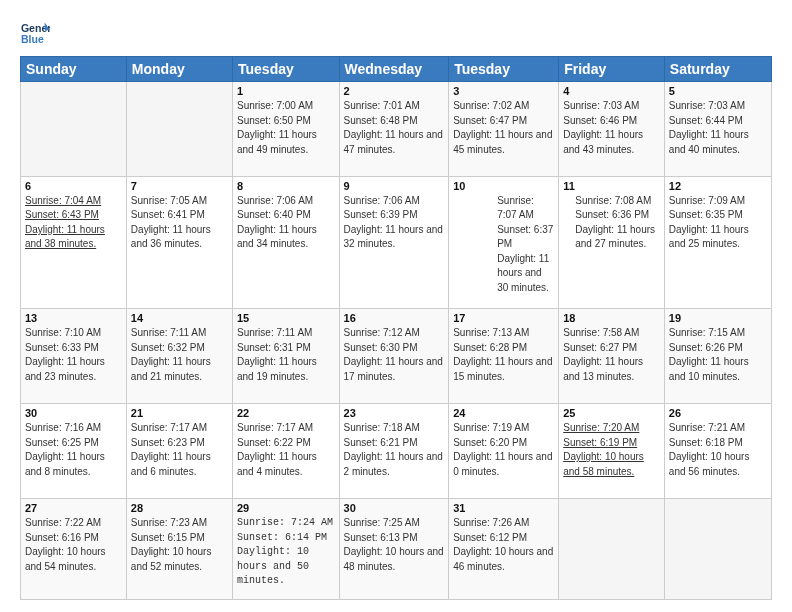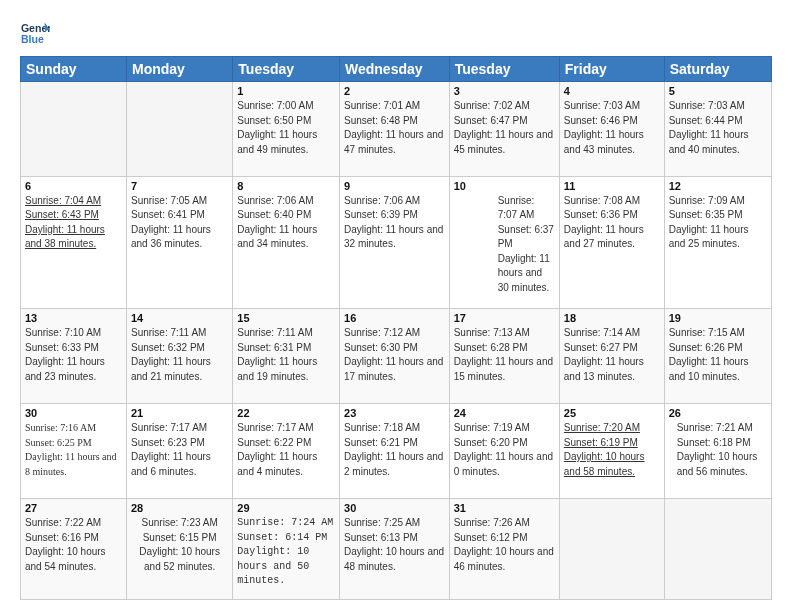--- a/index.html
+++ b/index.html
@@ -187,21 +187,21 @@
 Daylight: 11 hours and 32 minutes.</div>
           </td>
           <td>
             <div class="day-number">10</div>
             <div class="day-info" style="white-space: pre-line; margin-left: 44px;">Sunrise: 7:07 AM
 Sunset: 6:37 PM
 Daylight: 11 hours and 30 minutes.</div>
           </td>
           <td>
             <div class="day-number">11</div>
-            <div class="day-info" style="white-space: pre-line;">Sunrise: 7:08 AM
+            <div class="day-info" style="white-space: pre-line; margin-left: 12px;">Sunrise: 7:08 AM
 Sunset: 6:36 PM
 Daylight: 11 hours and 27 minutes.</div>
           </td>
           <td>
             <div class="day-number">12</div>
             <div class="day-info" style="white-space: pre-line;">Sunrise: 7:09 AM
 Sunset: 6:35 PM
 Daylight: 11 hours and 25 minutes.</div>
           </td>
         </tr>
@@ -231,35 +231,35 @@
 Daylight: 11 hours and 17 minutes.</div>
           </td>
           <td>
             <div class="day-number">17</div>
             <div class="day-info" style="white-space: pre-line;">Sunrise: 7:13 AM
 Sunset: 6:28 PM
 Daylight: 11 hours and 15 minutes.</div>
           </td>
           <td>
             <div class="day-number">18</div>
-            <div class="day-info" style="white-space: pre-line;">Sunrise: 7:14 AM
+            <div class="day-info" style="white-space: pre-line;">Sunrise: 7:58 AM
 Sunset: 6:27 PM
 Daylight: 11 hours and 13 minutes.</div>
           </td>
           <td>
             <div class="day-number">19</div>
             <div class="day-info" style="white-space: pre-line;">Sunrise: 7:15 AM
 Sunset: 6:26 PM
 Daylight: 11 hours and 10 minutes.</div>
           </td>
         </tr>
         <tr>
           <td>
             <div class="day-number">30</div>
-            <div class="day-info" style="white-space: pre-line; font-family: Liberation Serif, serif;">Sunrise: 7:16 AM
+            <div class="day-info" style="white-space: pre-line;">Sunrise: 7:16 AM
 Sunset: 6:25 PM
 Daylight: 11 hours and 8 minutes.</div>
           </td>
           <td>
             <div class="day-number">21</div>
             <div class="day-info" style="white-space: pre-line;">Sunrise: 7:17 AM
 Sunset: 6:23 PM
 Daylight: 11 hours and 6 minutes.</div>
           </td>
           <td>
@@ -281,35 +281,35 @@
 Daylight: 11 hours and 0 minutes.</div>
           </td>
           <td>
             <div class="day-number">25</div>
             <div class="day-info" style="white-space: pre-line; text-decoration: underline;">Sunrise: 7:20 AM
 Sunset: 6:19 PM
 Daylight: 10 hours and 58 minutes.</div>
           </td>
           <td>
             <div class="day-number">26</div>
-            <div class="day-info" style="white-space: pre-line; margin-left: 8px;">Sunrise: 7:21 AM
+            <div class="day-info" style="white-space: pre-line;">Sunrise: 7:21 AM
 Sunset: 6:18 PM
 Daylight: 10 hours and 56 minutes.</div>
           </td>
         </tr>
         <tr>
           <td>
             <div class="day-number">27</div>
             <div class="day-info" style="white-space: pre-line;">Sunrise: 7:22 AM
 Sunset: 6:16 PM
 Daylight: 10 hours and 54 minutes.</div>
           </td>
           <td>
             <div class="day-number">28</div>
-            <div class="day-info" style="white-space: pre-line; text-align: center;">Sunrise: 7:23 AM
+            <div class="day-info" style="white-space: pre-line;">Sunrise: 7:23 AM
 Sunset: 6:15 PM
 Daylight: 10 hours and 52 minutes.</div>
           </td>
           <td>
             <div class="day-number">29</div>
             <div class="day-info" style="white-space: pre-line; font-family: Liberation Mono, monospace;">Sunrise: 7:24 AM
 Sunset: 6:14 PM
 Daylight: 10 hours and 50 minutes.</div>
           </td>
           <td>

